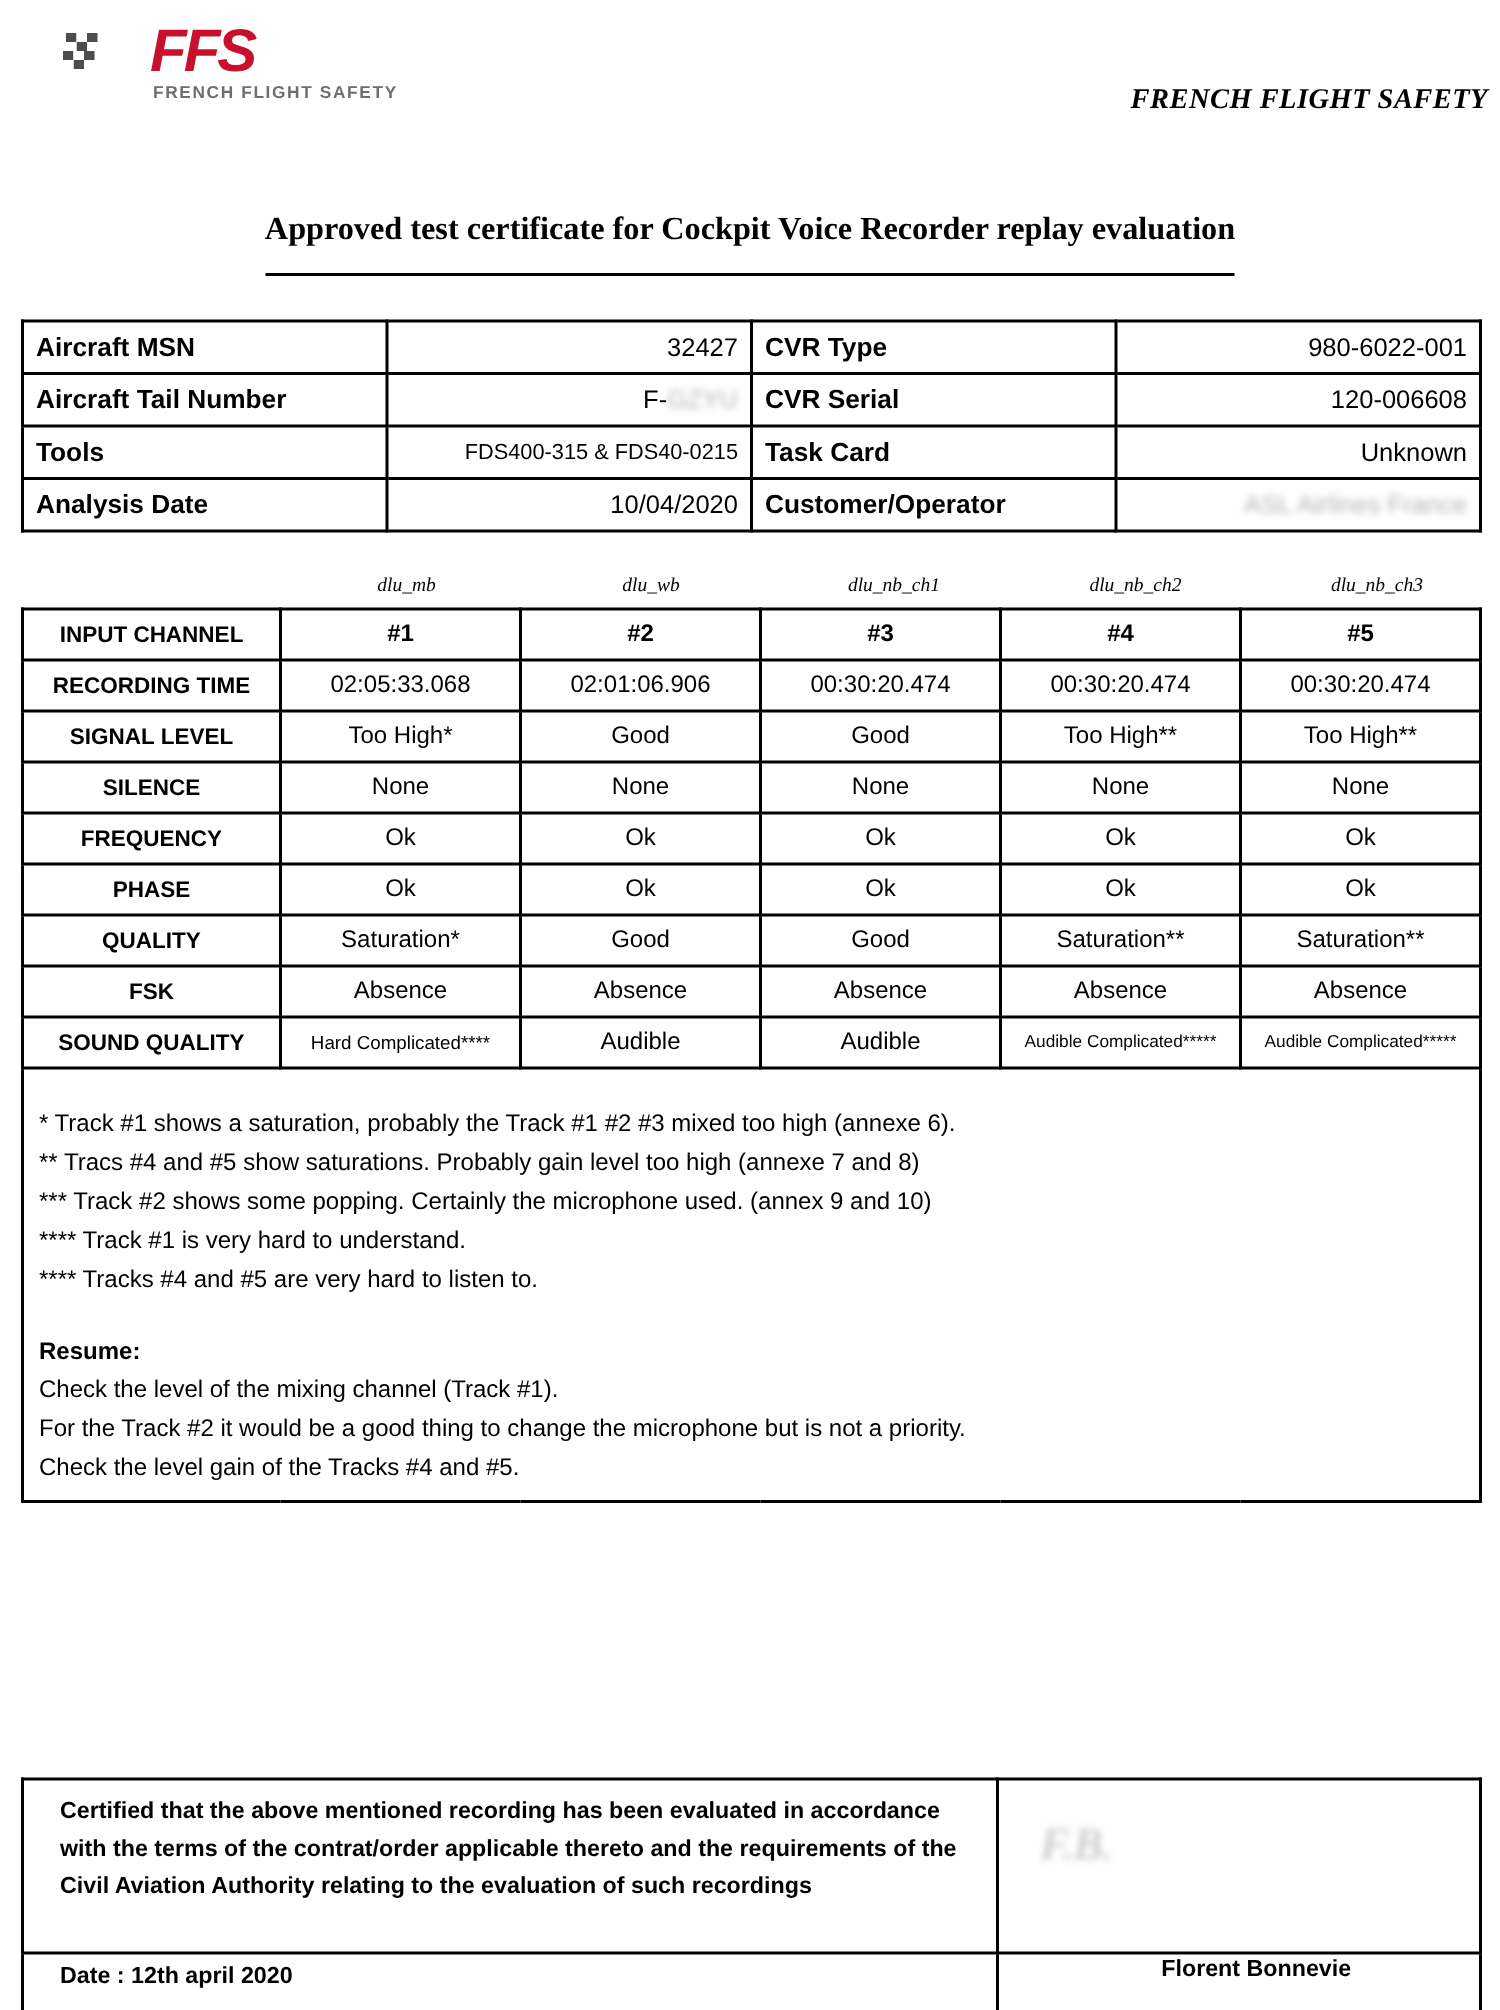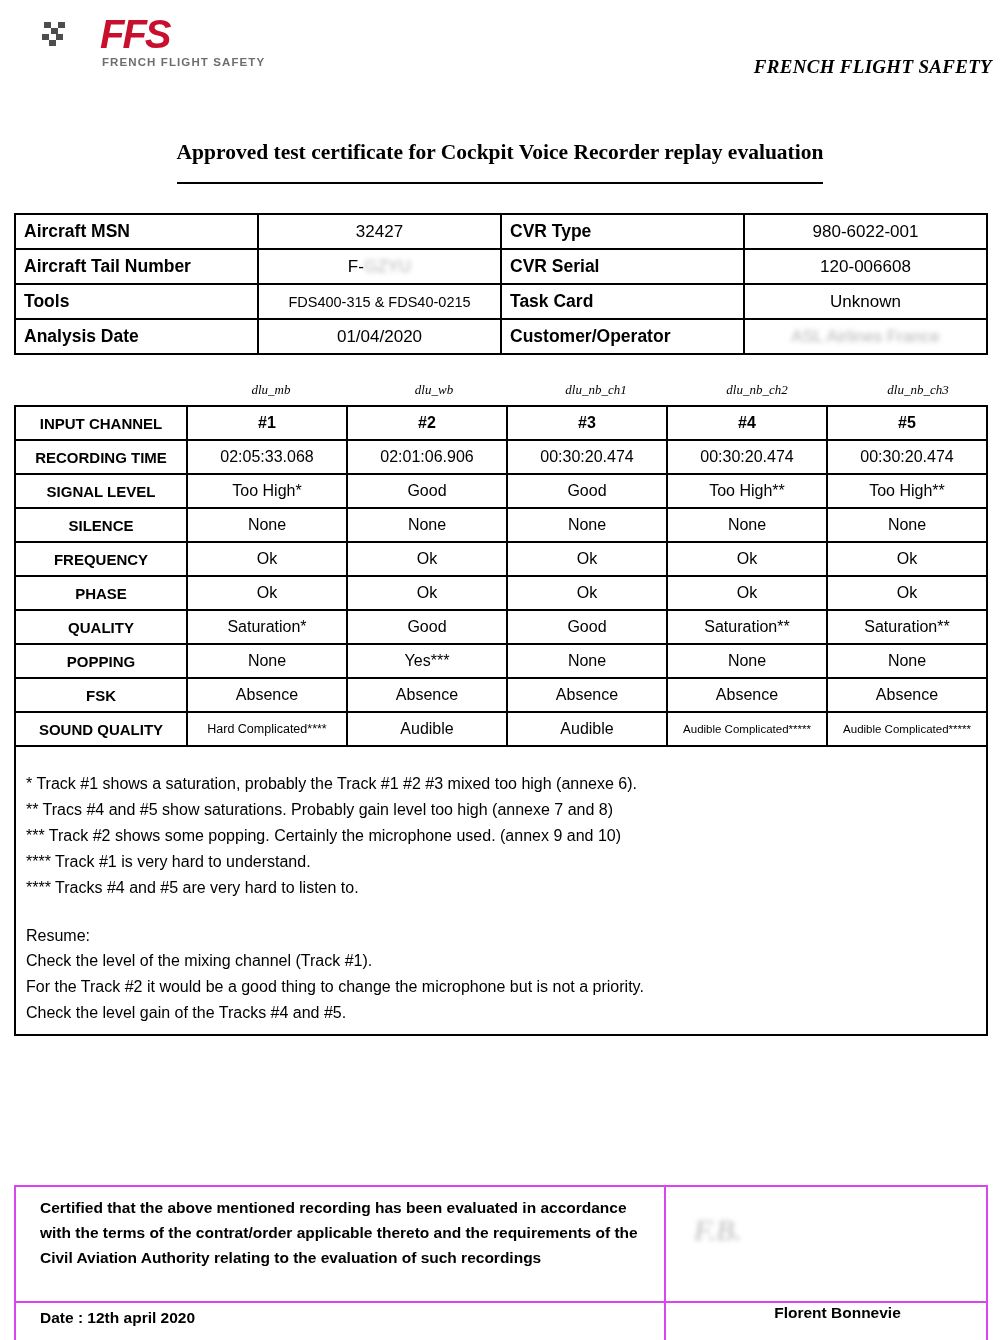--- a/index.html
+++ b/index.html
@@ -107,21 +107,21 @@
     font-size: 17px;
     padding: 0 8px;
     vertical-align: middle;
   }
   .info-table td.lbl {
     font-weight: bold;
     font-size: 17.5px;
     border-radius: 15px;
   }
   .info-table td.val {
-    text-align: center;
+    text-align: right;
     font-size: 17px;
   }
   .info-table td.val.small {
     font-size: 14.5px;
   }
   .redacted {
     display: inline-block;
     color: #9a9a9a;
     filter: blur(2.4px);
     opacity: 0.75;
@@ -182,33 +182,34 @@
     padding: 24px 8px 8px 10px;
     text-align: left !important;
     font-size: 16px;
     line-height: 1.62;
   }
   .comments-cell p {
     margin: 0;
   }
   .comments-cell p.gap {
     margin-top: 22px;
+    font-weight: bold;
   }
 
   
   .cert-table {
     position: absolute;
     left: 14px;
     top: 1185px;
     width: 972px;
     border-collapse: collapse;
     table-layout: fixed;
   }
   .cert-table td {
-    border: 2px solid #d946ef;
+    border: 2px solid #000000;
     vertical-align: top;
     padding-left: 24px;
   }
   .cert-text {
     padding: 8px 10px 10px 10px;
     font-weight: bold;
     font-size: 15.5px;
     line-height: 1.62;
     height: 96px;
   }
@@ -295,21 +296,21 @@
         <td class="val">120-006608</td>
       </tr>
       <tr>
         <td class="lbl">Tools</td>
         <td class="val small">FDS400-315 &amp; FDS40-0215</td>
         <td class="lbl">Task Card</td>
         <td class="val">Unknown</td>
       </tr>
       <tr>
         <td class="lbl">Analysis Date</td>
-        <td class="val">01/04/2020</td>
+        <td class="val">10/04/2020</td>
         <td class="lbl">Customer/Operator</td>
         <td class="val"><span class="redacted">ASL Airlines France</span></td>
       </tr>
     </tbody>
   </table>
 
   <div class="chan-head">
     <div style="left:182px;width:150px">dlu_mb</div>
     <div style="left:345px;width:150px">dlu_wb</div>
     <div style="left:507px;width:150px">dlu_nb_ch1</div>
@@ -375,28 +376,20 @@
         <td>Ok</td>
         <td>Ok</td>
       </tr>
       <tr>
         <td class="rowlbl">QUALITY</td>
         <td>Saturation*</td>
         <td>Good</td>
         <td>Good</td>
         <td>Saturation**</td>
         <td>Saturation**</td>
-      </tr>
-      <tr>
-        <td class="rowlbl">POPPING</td>
-        <td>None</td>
-        <td>Yes***</td>
-        <td>None</td>
-        <td>None</td>
-        <td>None</td>
       </tr>
       <tr>
         <td class="rowlbl">FSK</td>
         <td>Absence</td>
         <td>Absence</td>
         <td>Absence</td>
         <td>Absence</td>
         <td>Absence</td>
       </tr>
       <tr>

